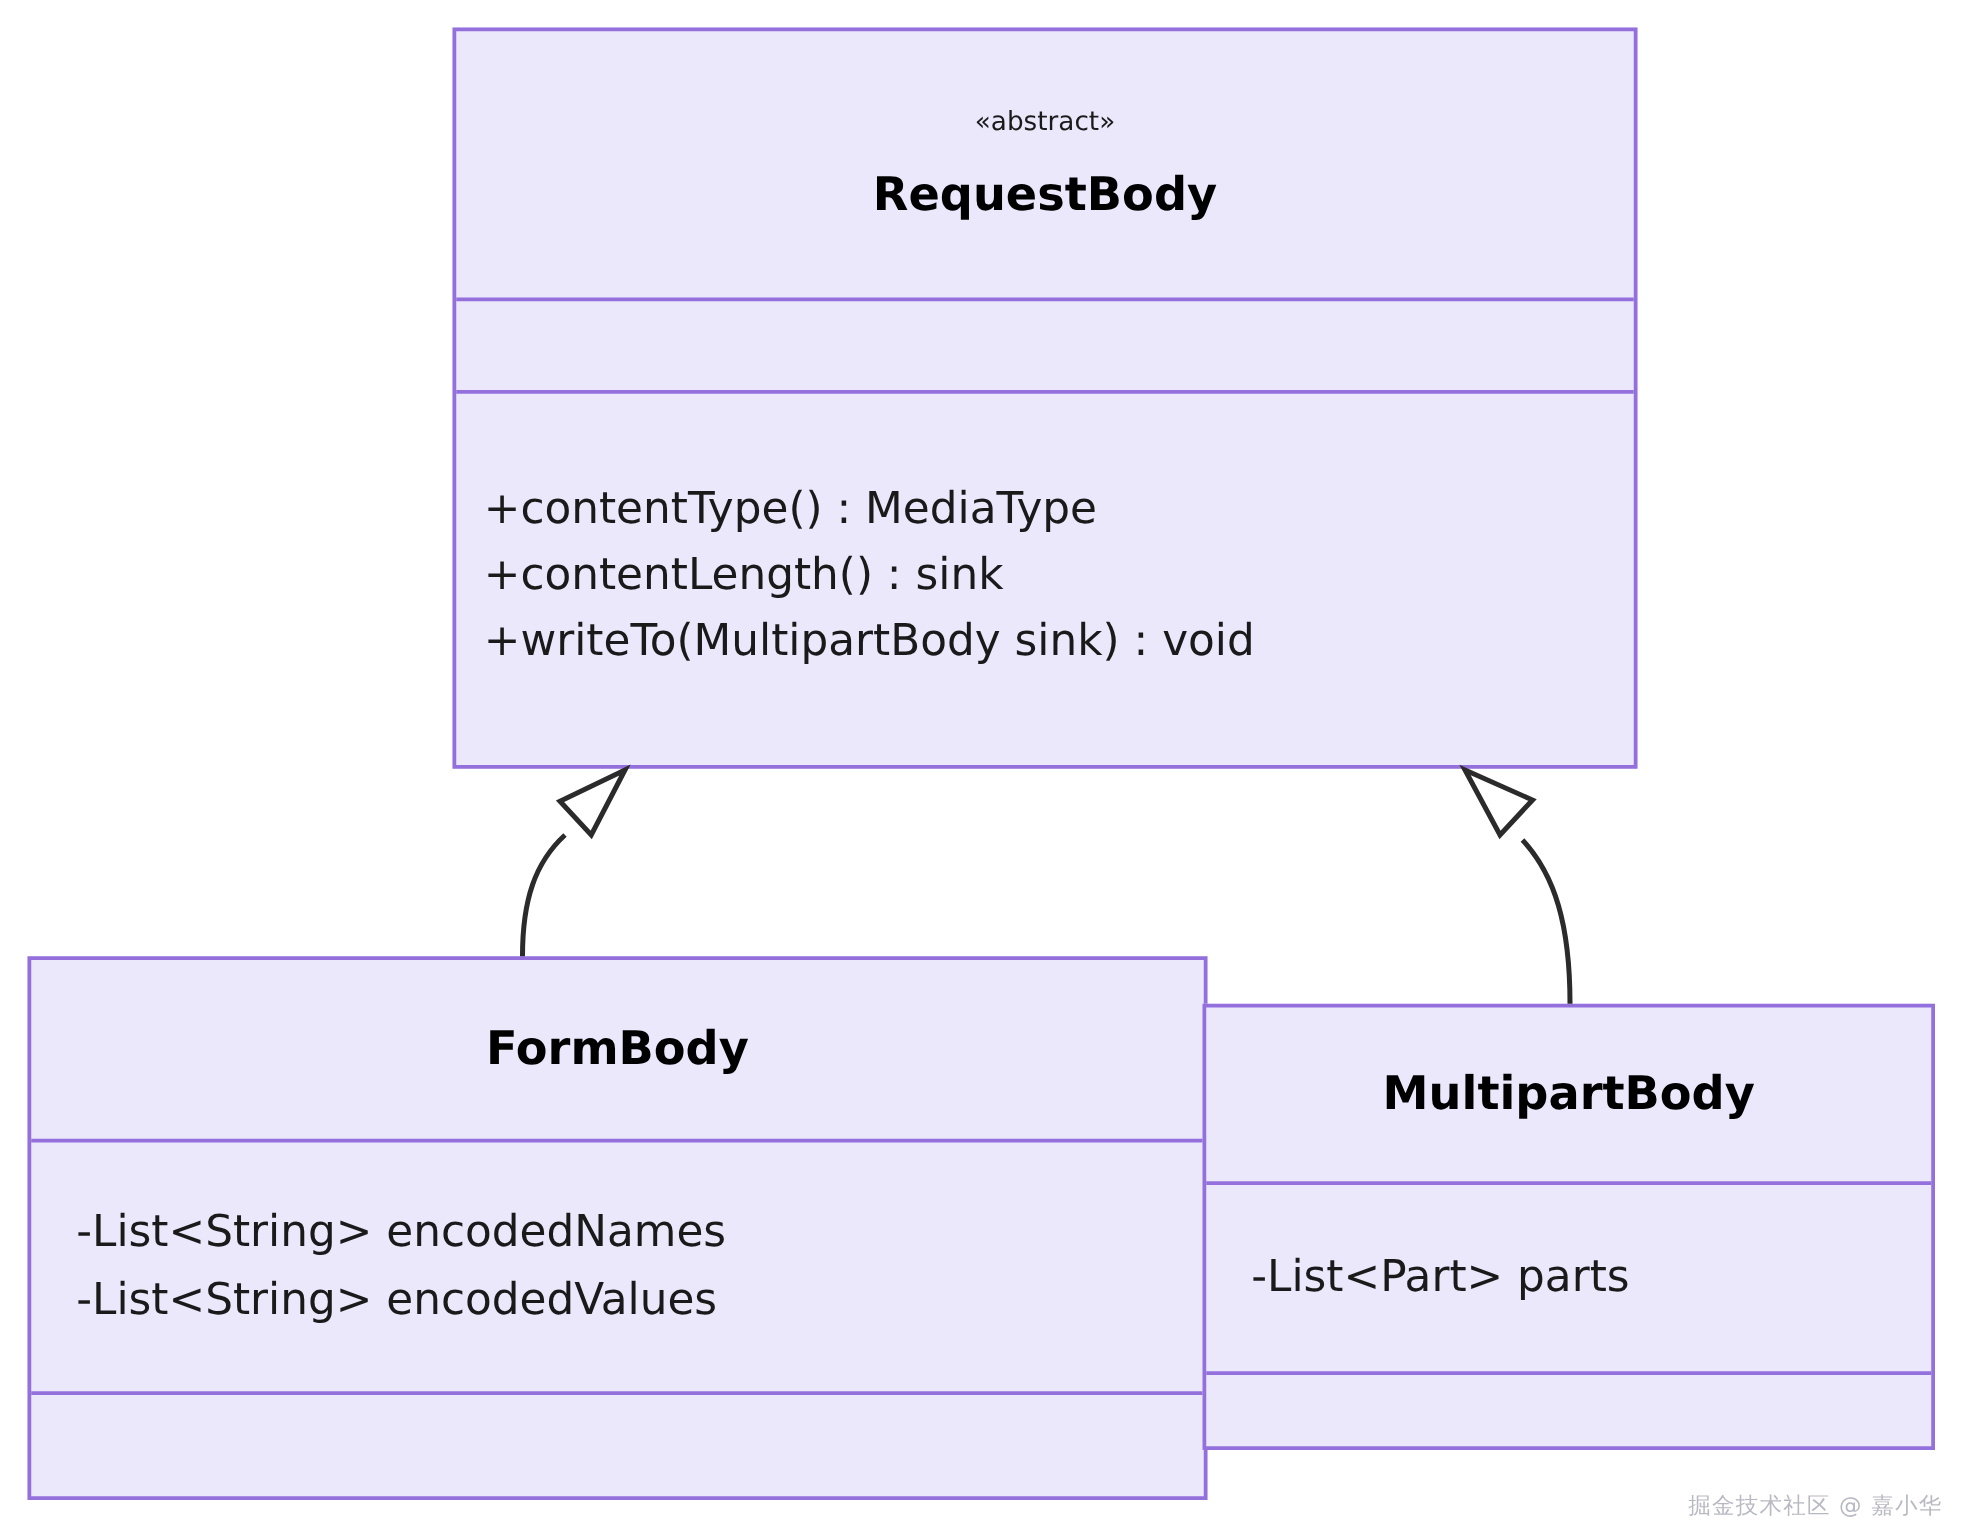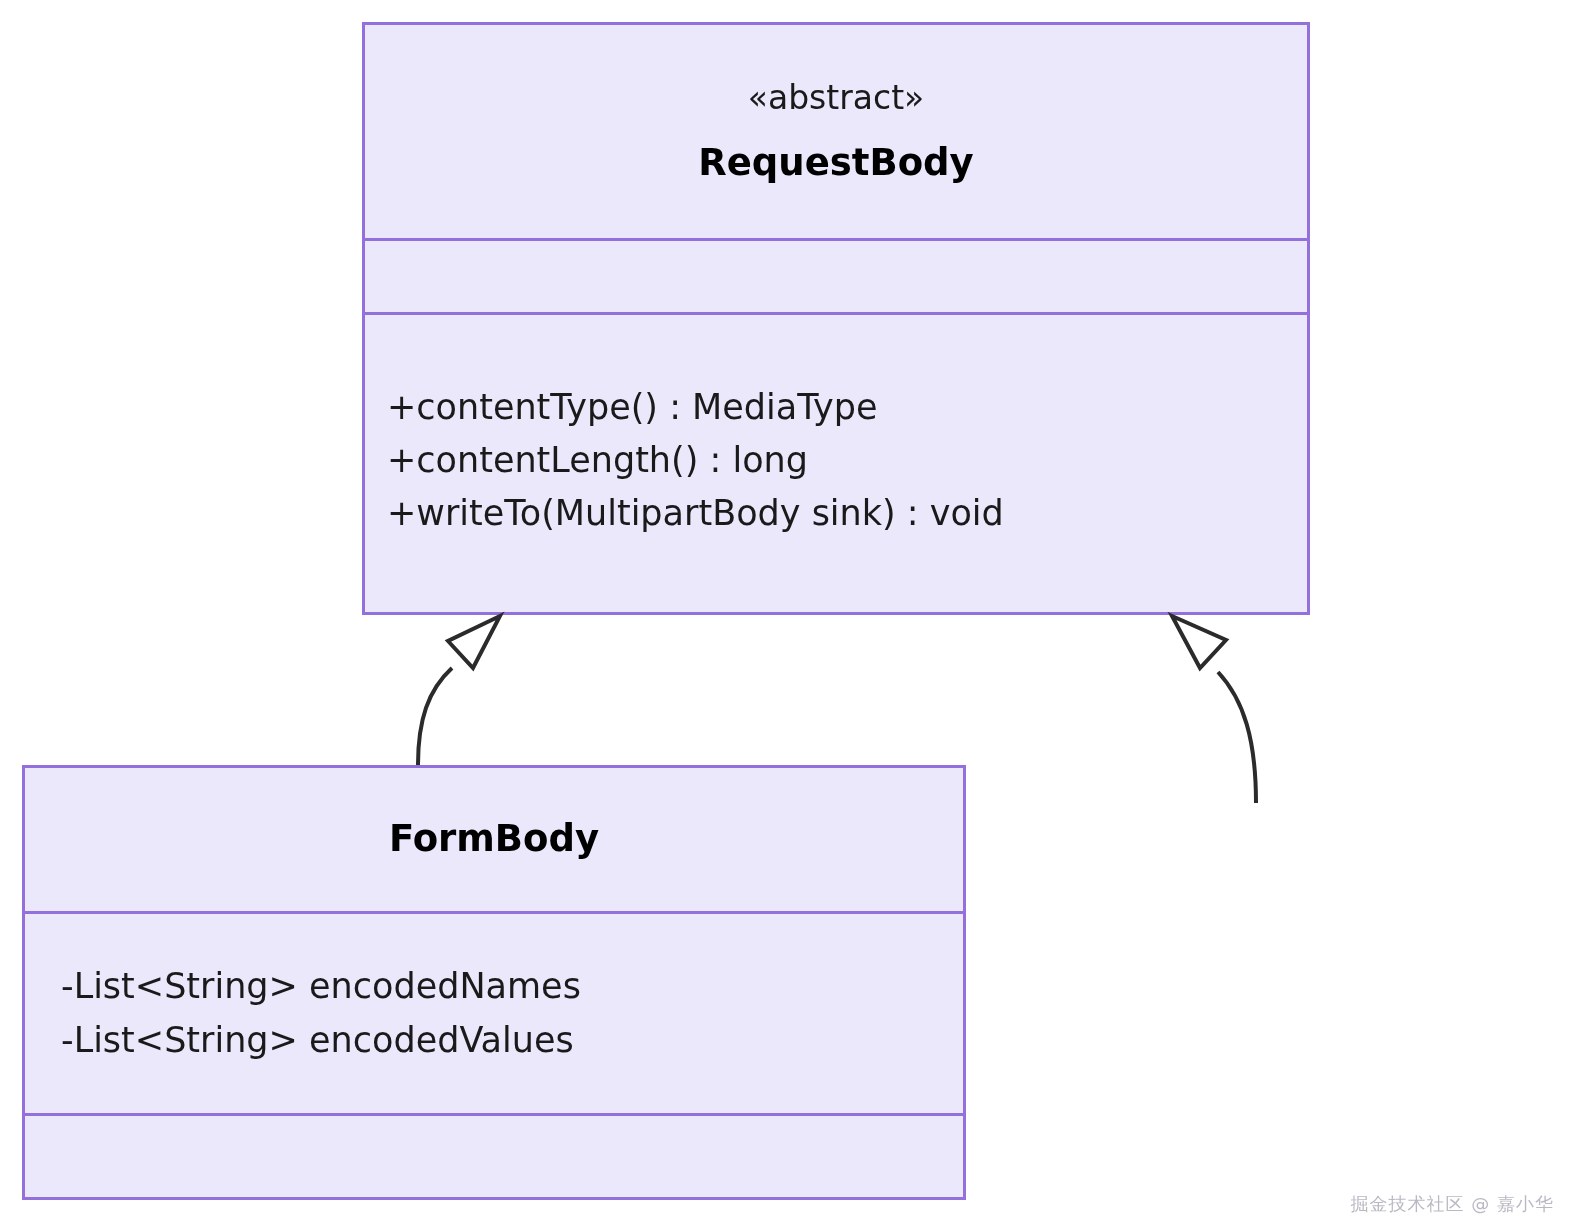--- a/index.html
+++ b/index.html
@@ -30,21 +30,21 @@
     display: flex;
     flex-direction: column;
     justify-content: center;
   }
   .compartment.divided {
     border-top: 3px solid #9370db;
   }
   .stereotype {
     text-align: center;
     color: #1a1a1a;
-    font-size: 33px;
+    font-size: 21px;
     font-weight: 400;
     line-height: 1.25;
   }
   .class-name {
     text-align: center;
     color: #000000;
     font-size: 37px;
     font-weight: bold;
     line-height: 1.25;
   }
@@ -138,36 +138,45 @@
 <div id="canvas">
 
   <div class="uml-class" id="class-requestbody">
     <div class="compartment" id="requestbody-header">
       <div class="stereotype">«abstract»</div>
       <div class="class-name">RequestBody</div>
     </div>
     <div class="compartment divided" id="requestbody-attributes"></div>
     <div class="compartment divided" id="requestbody-methods">
       <div class="member">+contentType() : MediaType</div>
-      <div class="member">+contentLength() : long</div>
+      <div class="member">+contentLength() : sink</div>
       <div class="member">+writeTo(MultipartBody sink) : void</div>
     </div>
   </div>
 
   <div class="uml-class" id="class-formbody">
     <div class="compartment" id="formbody-header">
       <div class="class-name">FormBody</div>
     </div>
     <div class="compartment divided" id="formbody-attributes">
       <div class="member attr">-List&lt;String&gt; encodedNames</div>
       <div class="member attr">-List&lt;String&gt; encodedValues</div>
     </div>
     <div class="compartment divided" id="formbody-methods"></div>
   </div>
 
+  <div class="uml-class" id="class-multipartbody">
+    <div class="compartment" id="multipartbody-header">
+      <div class="class-name">MultipartBody</div>
+    </div>
+    <div class="compartment divided" id="multipartbody-attributes">
+      <div class="member attr">-List&lt;Part&gt; parts</div>
+    </div>
+    <div class="compartment divided" id="multipartbody-methods"></div>
+  </div>
 
   <svg id="connectors" viewBox="0 0 1572 1224">
 
     <path d="M 418 765 C 418 720 428 690 452 668" fill="none" stroke="#2b2b2b" stroke-width="4"></path>
     <polygon points="500,616 448,641 473,668" fill="#ffffff" stroke="#2b2b2b" stroke-width="4" stroke-linejoin="miter"></polygon>
 
     <path d="M 1256 803 C 1256 740 1244 700 1218 672" fill="none" stroke="#2b2b2b" stroke-width="4"></path>
     <polygon points="1172,616 1226,640 1200,668" fill="#ffffff" stroke="#2b2b2b" stroke-width="4" stroke-linejoin="miter"></polygon>
   </svg>
 

